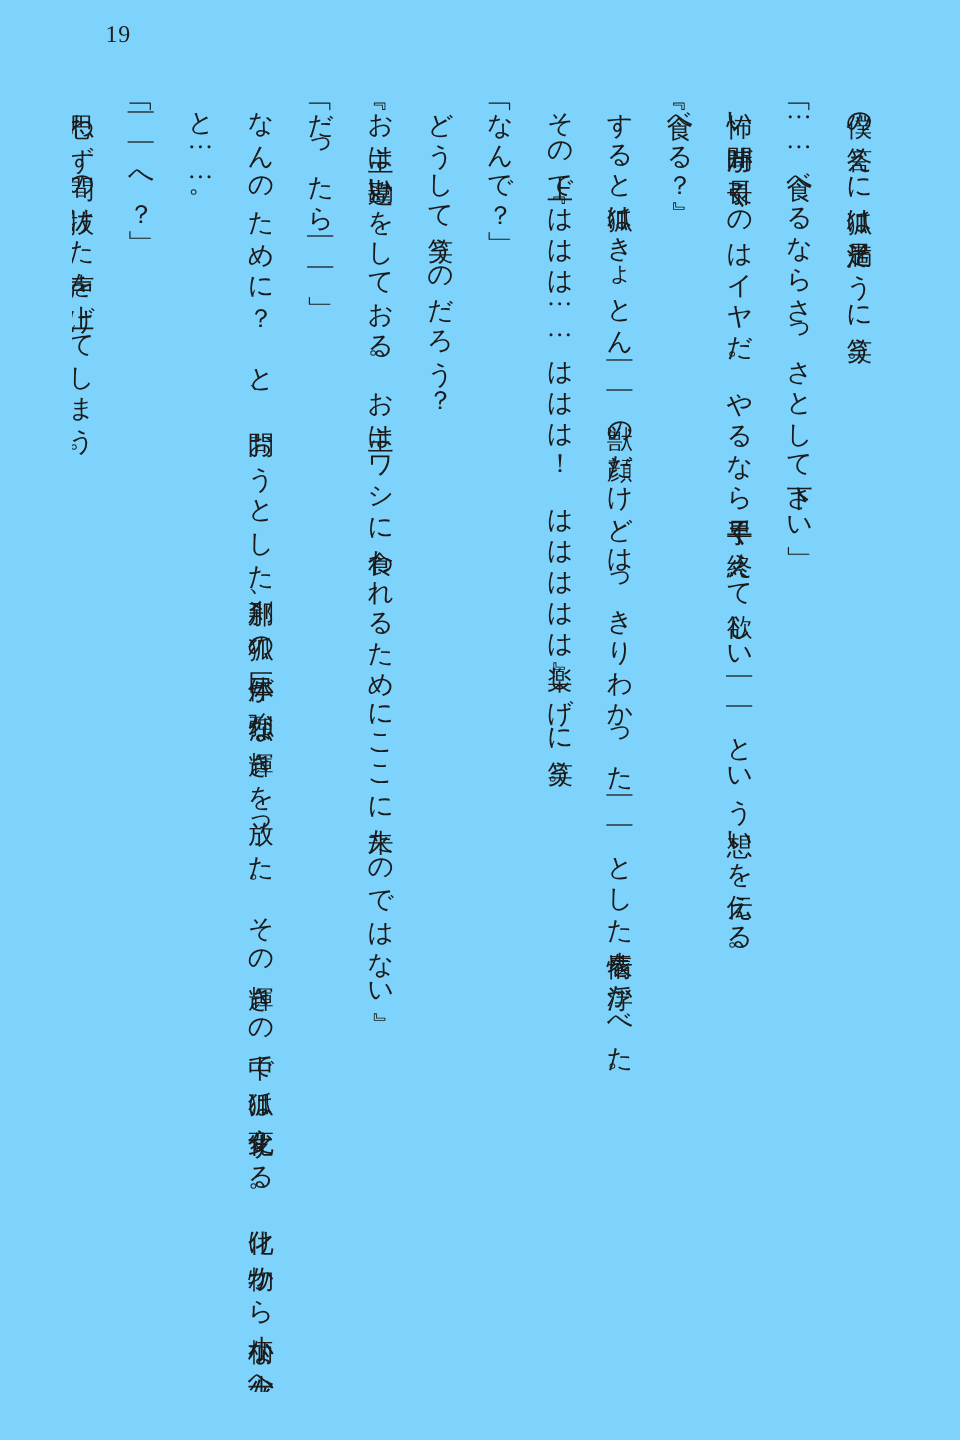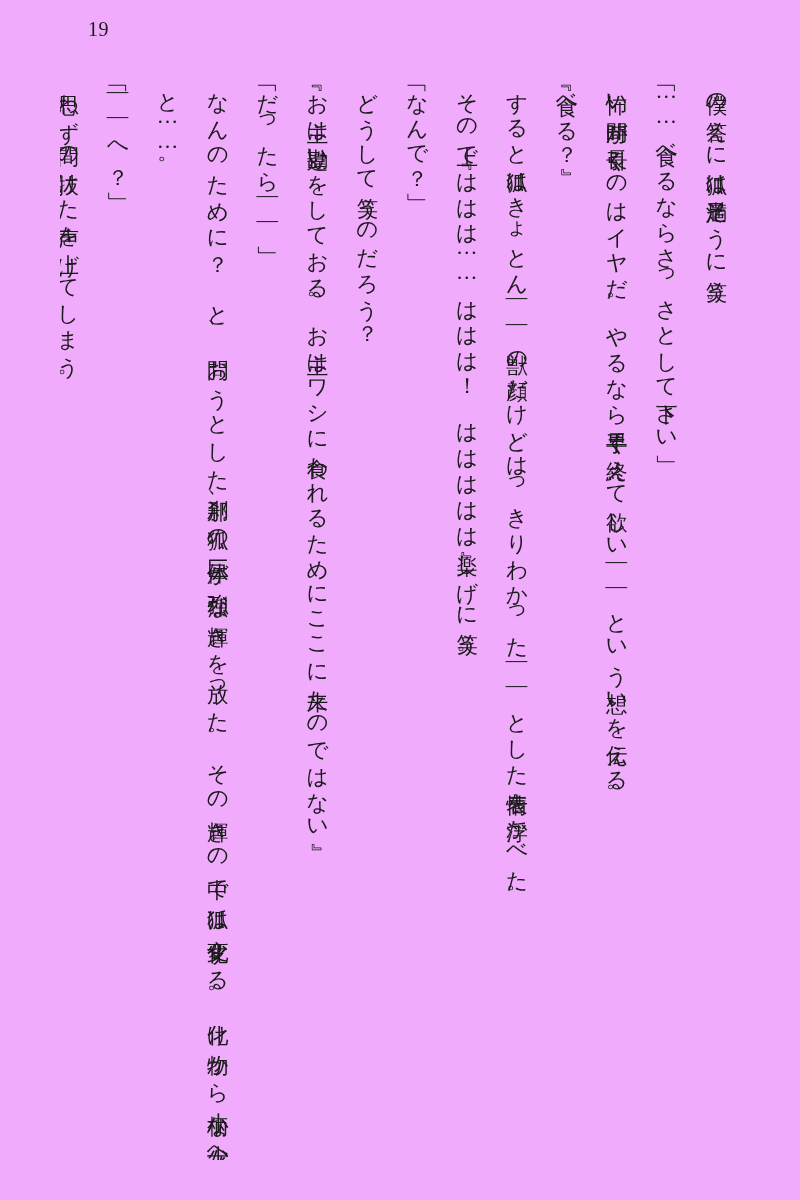--- a/index.html
+++ b/index.html
@@ -11,21 +11,21 @@
     width: 800px;
     height: 1200px;
     font-family: "Liberation Serif", "DejaVu Serif", serif;
     color: #1a1a1a;
     overflow: hidden;
   }
   .page {
     position: relative;
     width: 800px;
     height: 1200px;
-    background: #f0abfc;
+    background: #7dd3fc;
     box-sizing: border-box;
   }
   .page-number {
     position: absolute;
     top: 18px;
     left: 88px;
     font-size: 20px;
     font-family: "Liberation Serif", "DejaVu Serif", serif;
     color: #1a1a1a;
     letter-spacing: 0.5px;

